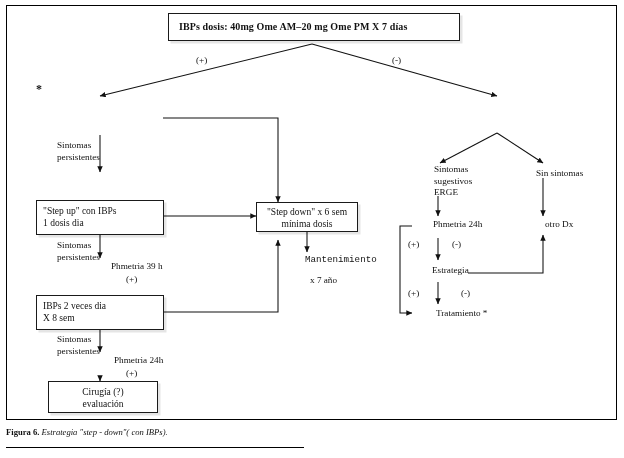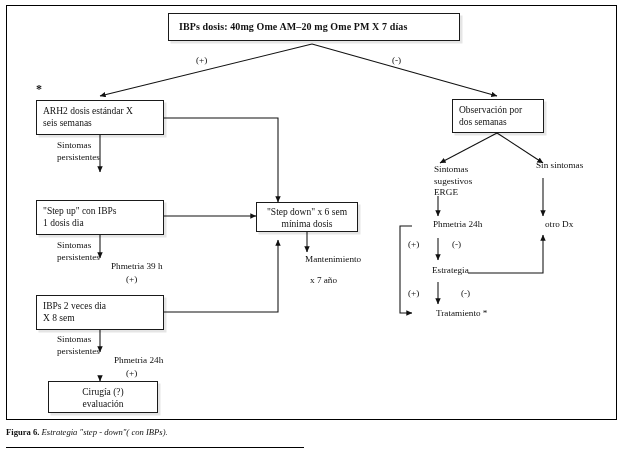--- a/index.html
+++ b/index.html
@@ -99,37 +99,33 @@
       <path d="M412,226 L400,226 L400,313 L412,313" marker-end="url(#ah)"></path>
 
       <path d="M438,282 L438,304" marker-end="url(#ah)"></path>
 
       <path d="M468,273 L543,273 L543,235" marker-end="url(#ah)"></path>
     </g>
   </svg>
 
   <div class="box topbox" style="left:168px;top:13px;width:292px;height:28px;">IBPs     dosis:  40mg Ome  AM–20 mg  Ome PM X 7 días</div>
 
-  <div class="box" style="left:36px;top:100px;width:128px;height:35px;">ARH2 dosis estándar X
-seis semanas</div>
 
   <div class="box" style="left:36px;top:200px;width:128px;height:35px;">"Step up" con IBPs
 1 dosis dia</div>
 
   <div class="box" style="left:36px;top:295px;width:128px;height:35px;">IBPs 2 veces dia
 X 8 sem</div>
 
   <div class="box center" style="left:48px;top:381px;width:110px;height:32px;">Cirugía (?)
 evaluación</div>
 
   <div class="box center" style="left:256px;top:202px;width:102px;height:30px;padding-top:3px;">"Step down" x 6 sem
 mínima dosis</div>
 
-  <div class="box" style="left:452px;top:99px;width:92px;height:34px;">Observación por
-dos semanas</div>
 
   <div class="star" style="left:36px;top:83px;">*</div>
 
   <div class="sign" style="left:196px;top:55px;">(+)</div>
   <div class="sign" style="left:392px;top:55px;">(-)</div>
 
   <div class="lbl" style="left:36px;top:140px;">Sintomas
 persistentes</div>
 
   <div class="lbl" style="left:36px;top:240px;">Sintomas
@@ -137,28 +133,28 @@
 
   <div class="lbl" style="left:36px;top:334px;">Sintomas
 persistentes</div>
 
   <div class="lbl" style="left:90px;top:261px;">Phmetria 39 h</div>
   <div class="lbl" style="left:105px;top:274px;">(+)</div>
 
   <div class="lbl" style="left:93px;top:355px;">Phmetria 24h</div>
   <div class="lbl" style="left:105px;top:368px;">(+)</div>
 
-  <div class="lbl" style="left:284px;top:254px;">Mantenimiento</div>
+  <div class="lbl" style="left:284px;top:254px;font-family:Liberation Mono, monospace;">Mantenimiento</div>
   <div class="lbl" style="left:289px;top:275px;">x 7 año</div>
 
   <div class="lbl" style="left:413px;top:164px;">Sintomas
 sugestivos
 ERGE</div>
 
-  <div class="lbl" style="left:515px;top:160px;font-family:Liberation Serif, serif;">Sin  sintomas</div>
+  <div class="lbl" style="left:515px;top:168px;font-family:Liberation Serif, serif;">Sin  sintomas</div>
 
   <div class="lbl" style="left:412px;top:219px;">Phmetria 24h</div>
 
   <div class="lbl" style="left:524px;top:219px;">otro Dx</div>
 
   <div class="lbl" style="left:411px;top:265px;">Estrategia</div>
 
   <div class="lbl" style="left:415px;top:308px;">Tratamiento *</div>
 
   <div class="sign" style="left:408px;top:239px;">(+)</div>

